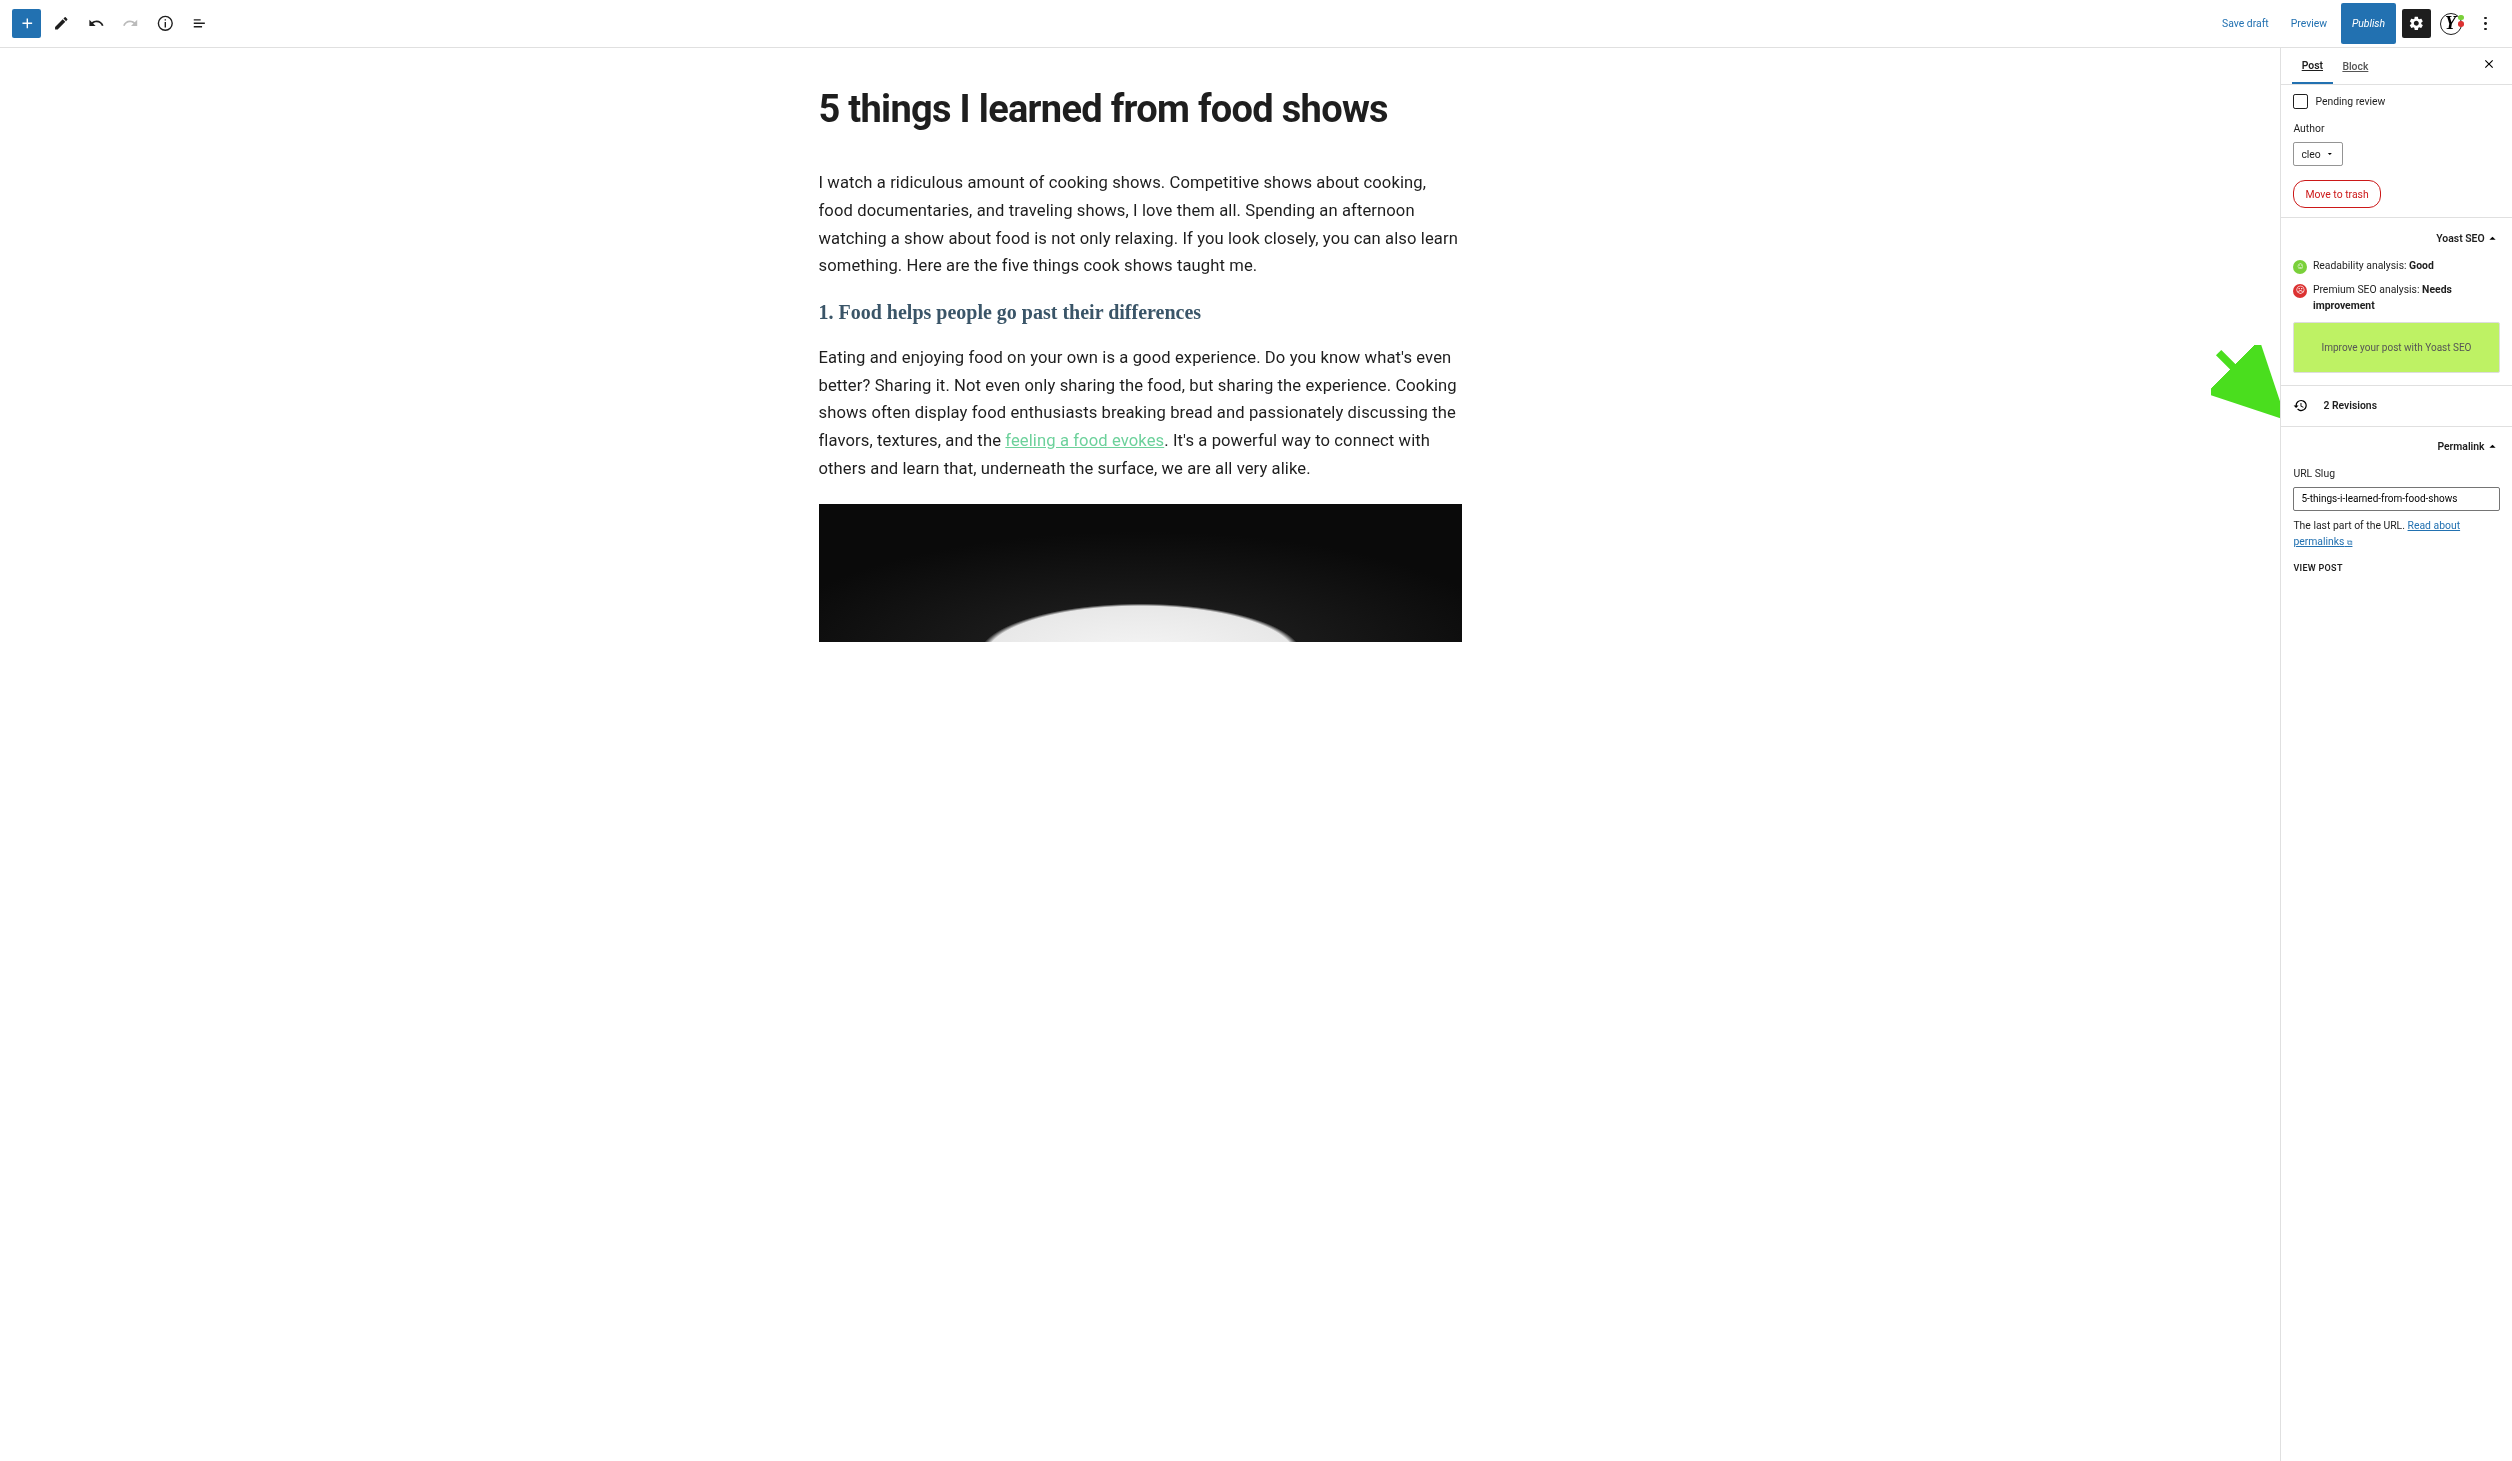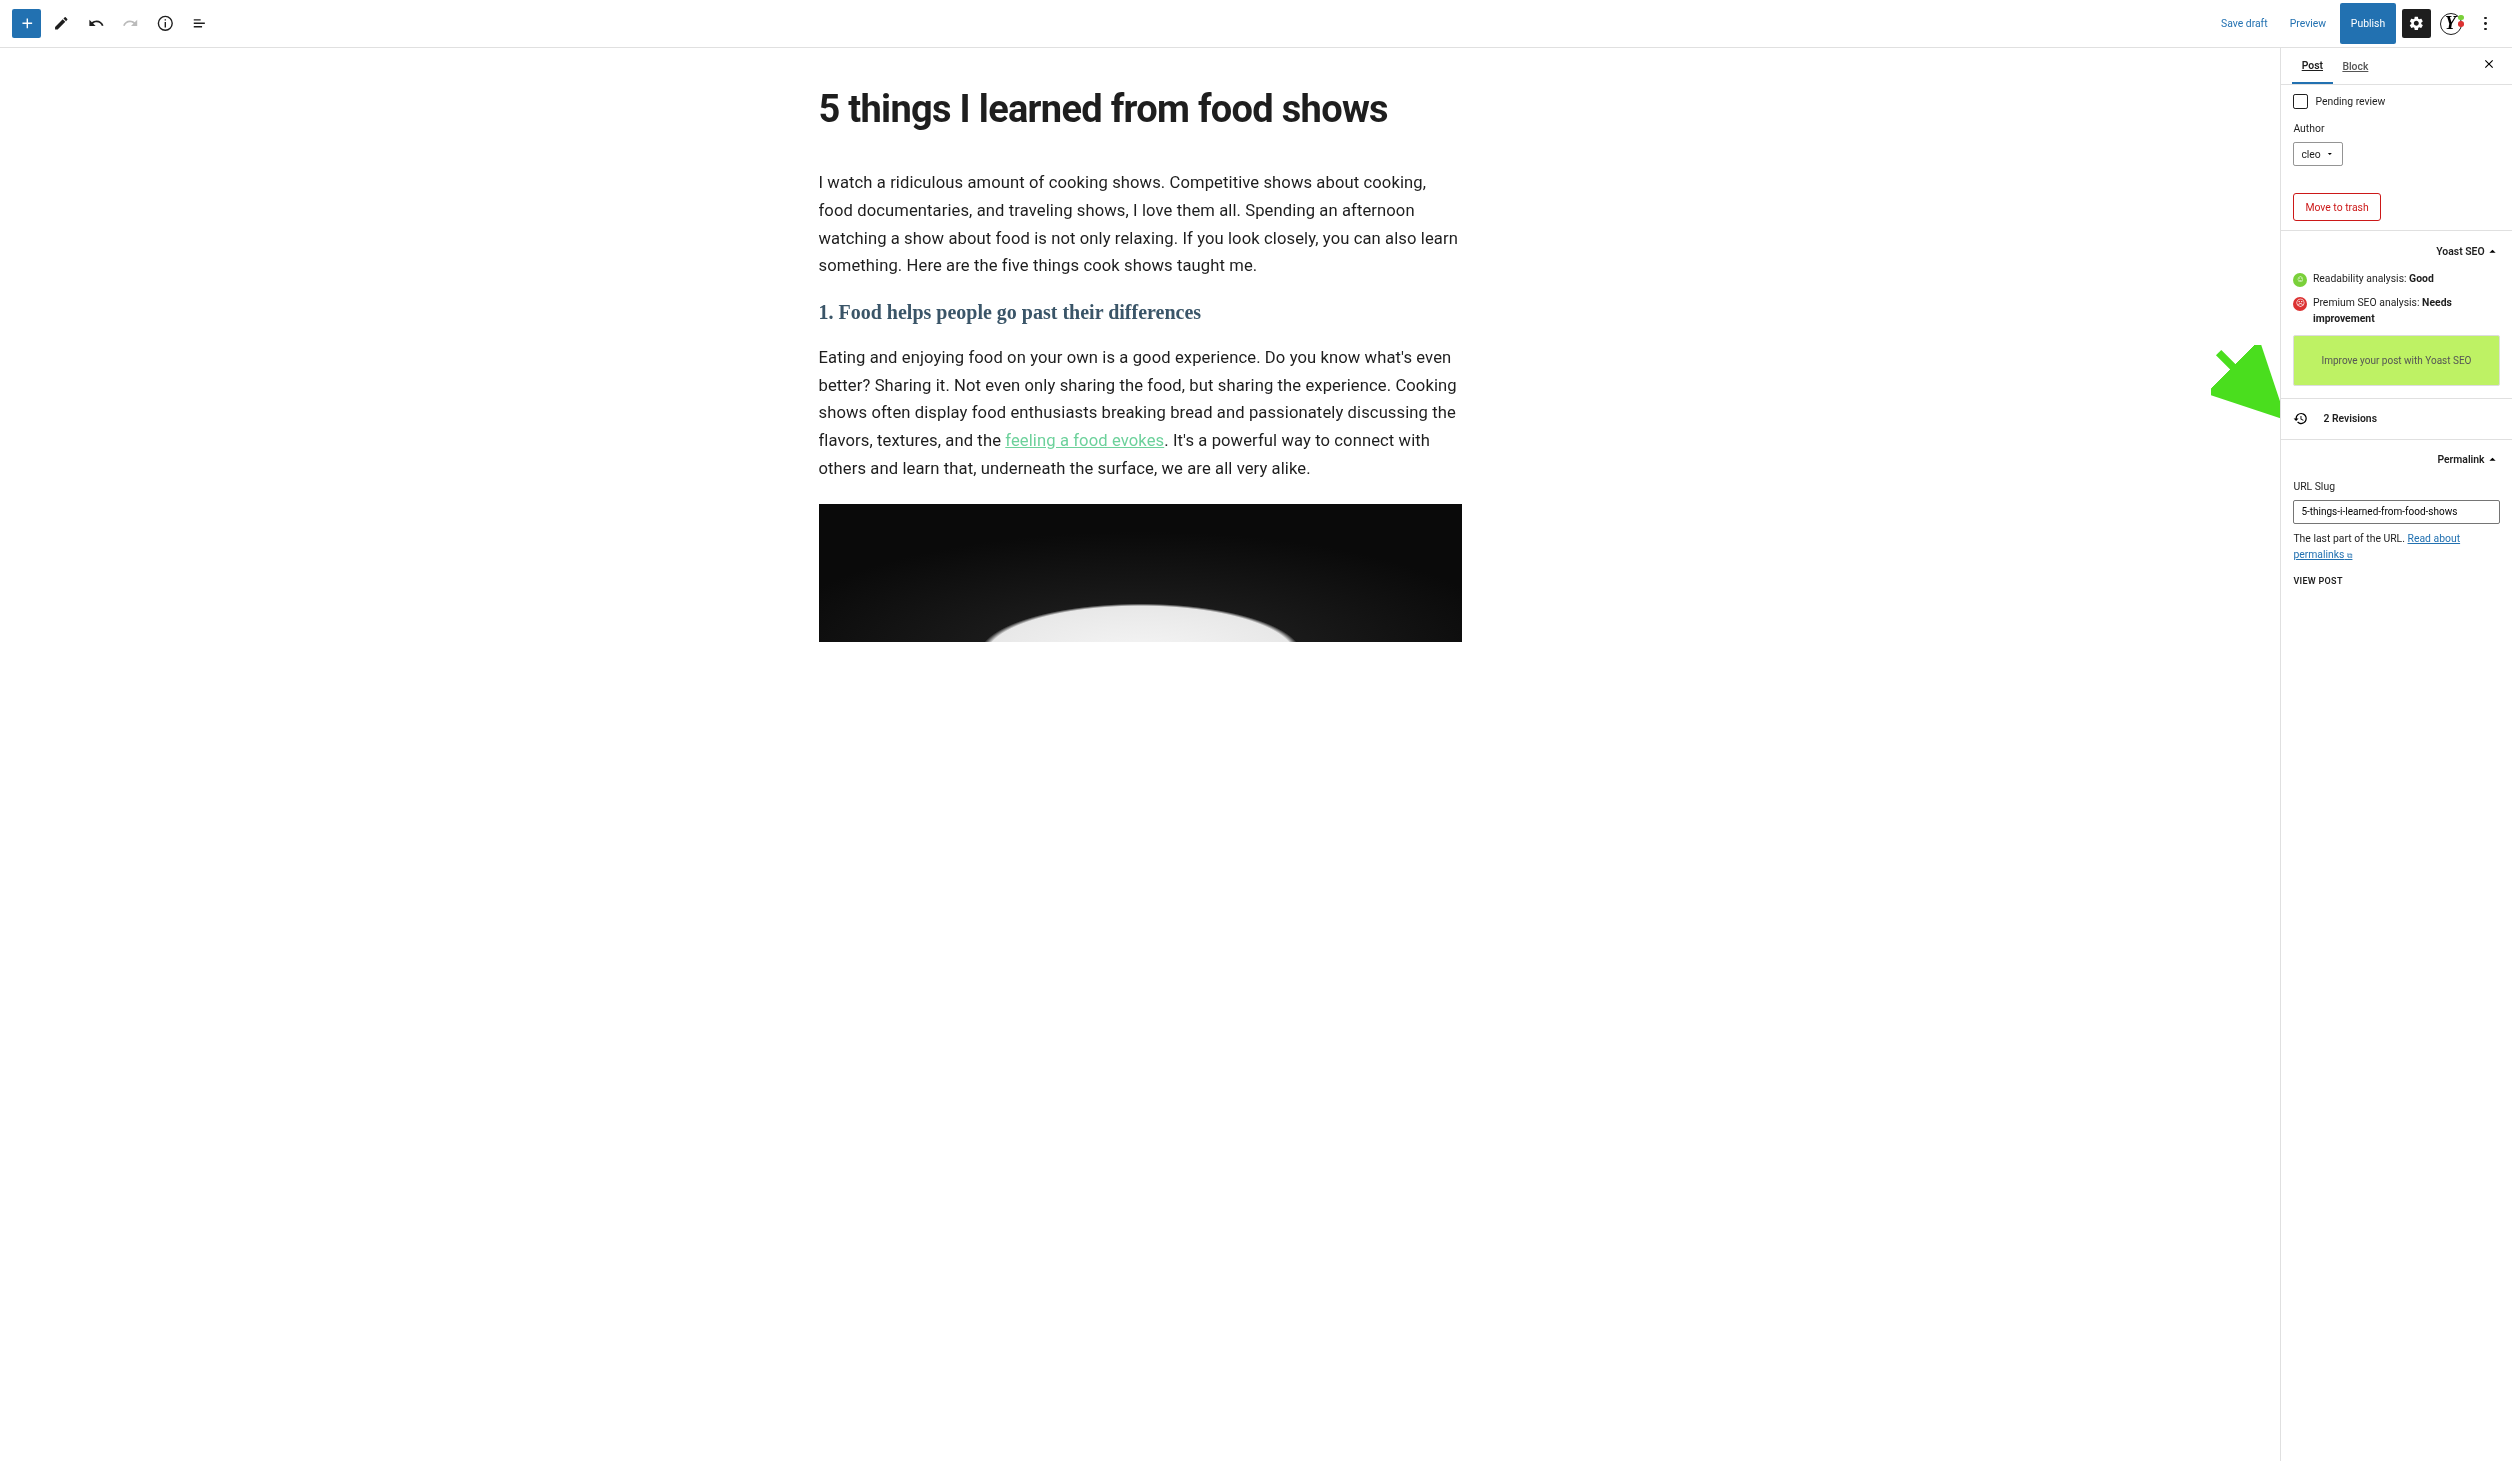--- a/index.html
+++ b/index.html
@@ -7,21 +7,21 @@
 
 
 .topbar { height:48px; display:flex; align-items:center; justify-content:space-between; padding:0 12.4px; border-bottom:0.7px solid #e0e0e0; }
 .tb-left, .tb-right { display:flex; align-items:center; gap:5.5px; }
 .tb-btn { width:29px; height:29px; display:flex; align-items:center; justify-content:center; border:none; background:none; cursor:pointer; border-radius:2.1px; }
 .tb-add { background:#2271b1; color:#fff; }
 .tb-add svg { width:16.6px; height:16.6px; }
 .tb-icon svg { width:16.6px; height:16.6px; fill:#1e1e1e; }
 .tb-icon.dim svg { fill:#bbb; }
 .tb-link { color:#2271b1; font-size:10.4px; padding:0 8.3px; background:none; border:none; cursor:pointer; }
-.tb-publish { background:#2271b1; color:#fff; font-size:10.4px; padding:14px 11px; border:none; border-radius:2.1px; cursor:pointer; }
+.tb-publish { background:#2271b1; color:#fff; font-size:10.4px; padding:14px 11px; border:none; border-radius:2.1px; cursor:pointer;font-style:italic; }
 .tb-settings { width:29px; height:29px; background:#1e1e1e; display:flex; align-items:center; justify-content:center; border:none; cursor:pointer; border-radius:2.1px; }
 .tb-settings svg { fill:#fff; width:16.6px; height:16.6px; }
 .yoast-btn { width:29px; height:29px; display:flex; align-items:center; justify-content:center; border:none; background:none; cursor:pointer; position:relative; }
 .yoast-mark { font-family:serif; font-style:italic; font-weight:bold; font-size:18px; border:1.4px solid #1e1e1e; border-radius:50%; width:22px; height:22px; display:flex; align-items:center; justify-content:center; }
 .yoast-dots { position:absolute; right:1.4px; top:5.5px; display:flex; flex-direction:column; gap:1.4px; }
 .yoast-dot { width:5.5px; height:5.5px; border-radius:50%; }
 .yoast-dot.g { background:#7ad03a; }
 .yoast-dot.r { background:#dc3232; }
 .kebab { display:flex; flex-direction:column; gap:2.8px; padding:0 8.3px; }
 .kebab span { width:2.8px; height:2.8px; background:#1e1e1e; border-radius:50%; }
@@ -47,21 +47,21 @@
 .sb-tab { padding:11px 9.7px 9.7px; font-size:10.4px; font-weight:500; background:none; border:none; cursor:pointer; color:#555;text-decoration:underline; }
 .sb-tab.active { color:#1e1e1e; font-weight:600; border-bottom:2.8px solid #2271b1; }
 .sb-close { margin-left:auto; background:none; border:none; font-size:15px; cursor:pointer; color:#1e1e1e; padding:5.5px; }
 .sb-section { padding:9.7px 12.4px; border-bottom:0.7px solid #e0e0e0; }
 .sb-row { display:flex; align-items:center; gap:7px; }
 .sb-check { width:15px; height:15px; border:1px solid #1e1e1e; border-radius:2.1px; }
 .sb-check-lbl { font-size:10.4px; }
 .sb-lbl { font-size:10.4px; font-weight:400; color:#1e1e1e; margin-bottom:7px; display:block; }
 .sb-select { display:inline-flex; align-items:center; gap:4.1px; border:0.7px solid #949494; padding:4.8px 7px; border-radius:2.1px; font-size:10.4px; cursor:pointer; }
 .sb-select svg { width:9.7px; height:9.7px; }
-.sb-trash { display:inline-block; color:#cc1818; border:0.7px solid #cc1818; padding:6.2px 11px; border-radius:3px; font-size:10.4px; background:none; cursor:pointer; margin-top:27px; }
+.sb-trash { display:inline-block; color:#cc1818; border:0.7px solid #cc1818; padding:6.2px 11px; border-radius:12px; font-size:10.4px; background:none; cursor:pointer; margin-top:14px; }
 .sb-panel-head { display:flex; align-items:center; justify-content:flex-end; padding:12.4px; cursor:pointer; border-bottom:0.7px solid #e0e0e0; }
 .sb-panel-head.noborder { border-bottom:none; }
 .sb-panel-title { font-size:10.4px; font-weight:600; }
 .sb-panel-body { padding:0 12.4px 12.4px; }
 .sb-analysis { display:flex; align-items:flex-start; gap:5.5px; margin-bottom:8.3px; font-size:10.4px; line-height:1.5; }
 .sb-face { width:14px; height:14px; border-radius:50%; flex-shrink:0; display:flex; align-items:center; justify-content:center; font-size:9px; color:#fff; margin-top:1.4px; }
 .sb-face.good { background:#7ad03a; }
 .sb-face.bad { background:#dc3232; }
 .sb-improve { display:block; width:100%; background:#bef264; border:0.7px solid #ddd; border-radius:2.1px; padding:19px; font-size:10px; color:#555; cursor:pointer; margin-top:4.1px; }
 .sb-rev { display:flex; align-items:center; gap:15px; padding:12.4px; border-bottom:0.7px solid #e0e0e0; cursor:pointer; }

